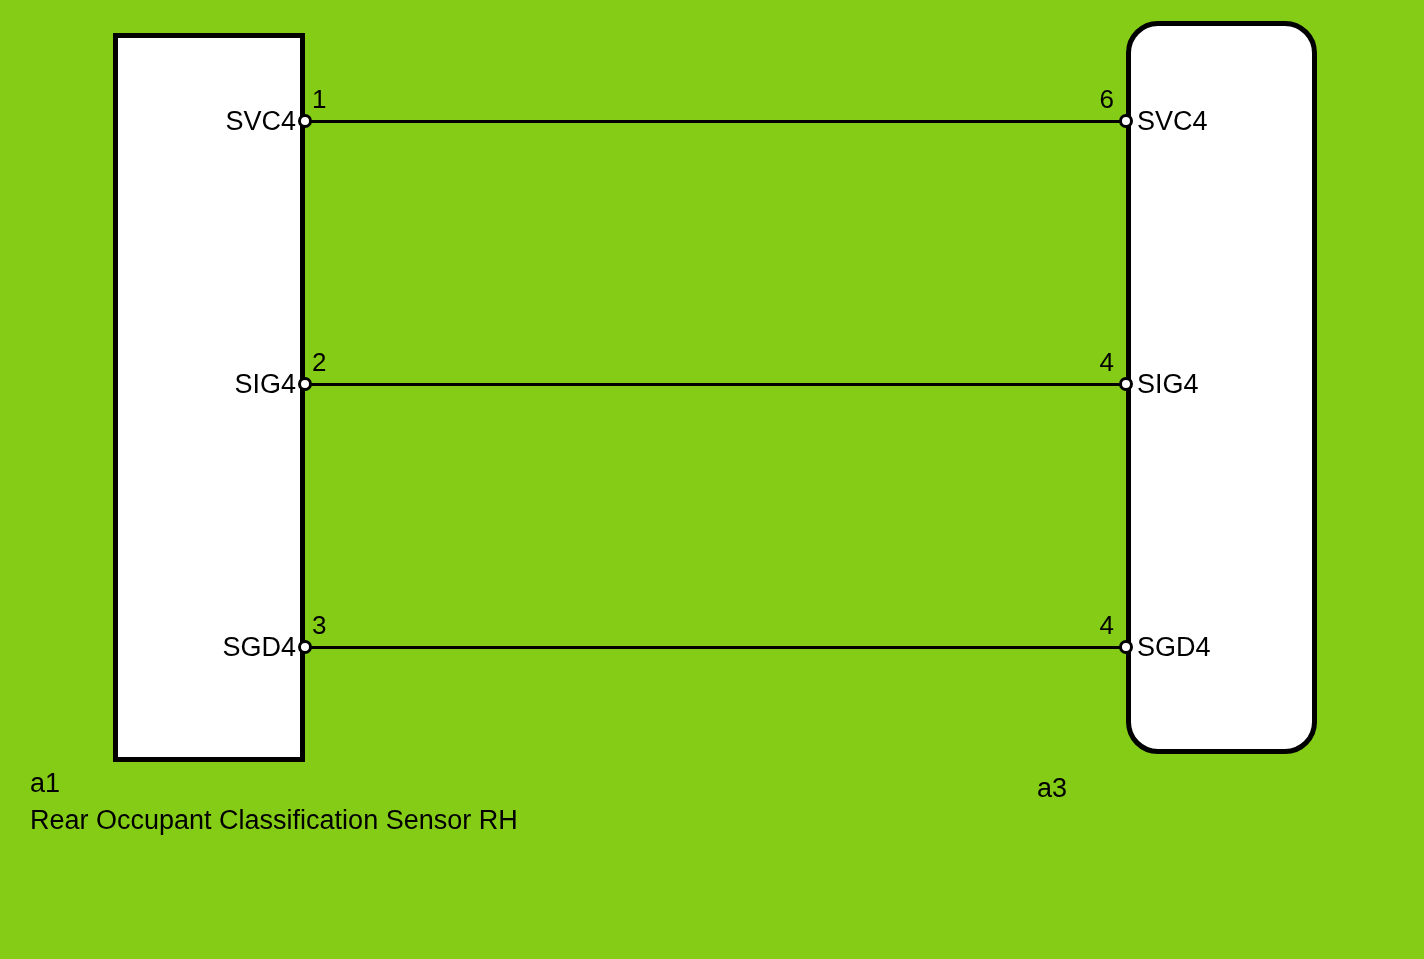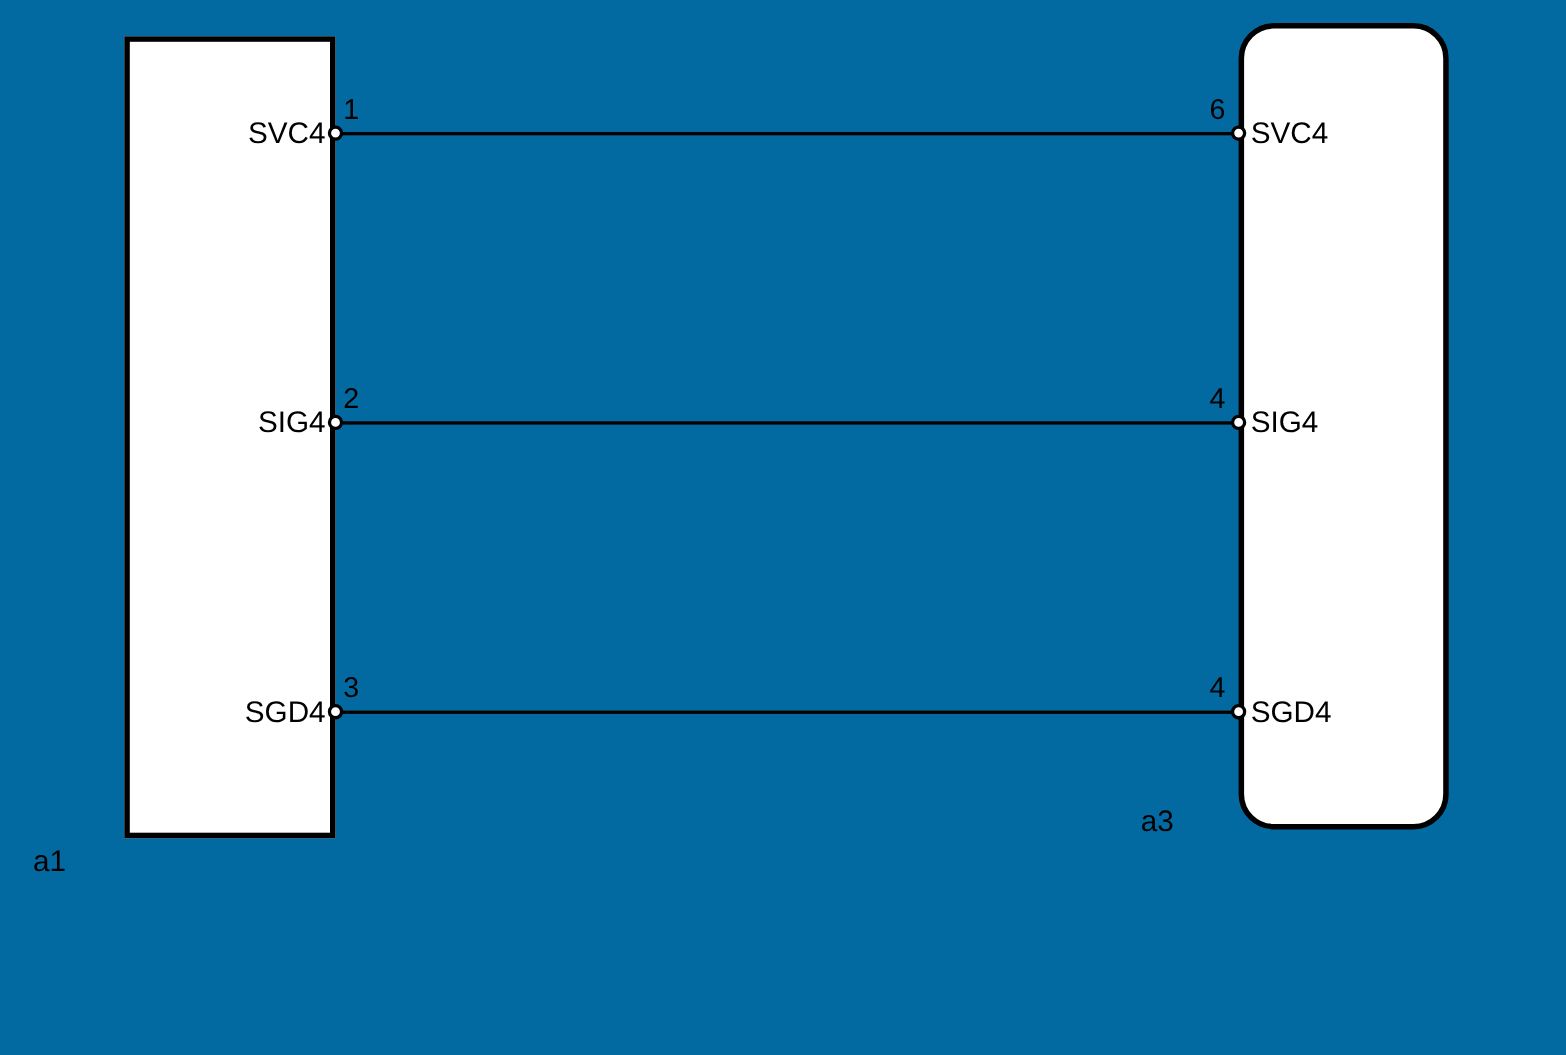--- a/index.html
+++ b/index.html
@@ -6,21 +6,21 @@
     margin: 0;
     padding: 0;
     background: #ffffff;
     font-family: "Liberation Sans", sans-serif;
     color: #000000;
   }
   #canvas {
     position: relative;
     width: 1424px;
     height: 959px;
-    background: #0369a1;
+    background: #84cc16;
     overflow: hidden;
   }
   .component-box {
     position: absolute;
     box-sizing: border-box;
     border: 5px solid #000000;
     background: #ffffff;
   }
   #left-box {
     left: 113px;
@@ -75,21 +75,21 @@
   .pin-number.right-align {
     text-align: right;
   }
   .component-caption {
     position: absolute;
     font-size: 27px;
     line-height: 37px;
     white-space: nowrap;
   }
   #left-caption { left: 30px; top: 765px; }
-  #right-caption { left: 1037px; top: 728px; }
+  #right-caption { left: 1037px; top: 770px; }
 </style>
 </head>
 <body>
 
 <div id="canvas">
 
   <div id="left-box" class="component-box"></div>
   <div id="right-box" class="component-box"></div>
 
   <div id="wire-svc4" class="wire"></div>
@@ -115,19 +115,20 @@
   <div class="pin-circle" style="left:1119px; top:377px;"></div>
   <div class="pin-label" style="left:1137px; top:368px;">SIG4</div>
   <div class="pin-number right-align" style="left:996px; top:347px; width:118px;">4</div>
 
   <div class="pin-circle" style="left:1119px; top:640px;"></div>
   <div class="pin-label" style="left:1137px; top:631px;">SGD4</div>
   <div class="pin-number right-align" style="left:996px; top:610px; width:118px;">4</div>
 
   <div id="left-caption" class="component-caption">
     <div>a1</div>
+    <div>Rear Occupant Classification Sensor RH</div>
   </div>
 
   <div id="right-caption" class="component-caption">
     <div>a3</div>
   </div>
 
 </div>
 
 </body></html>

